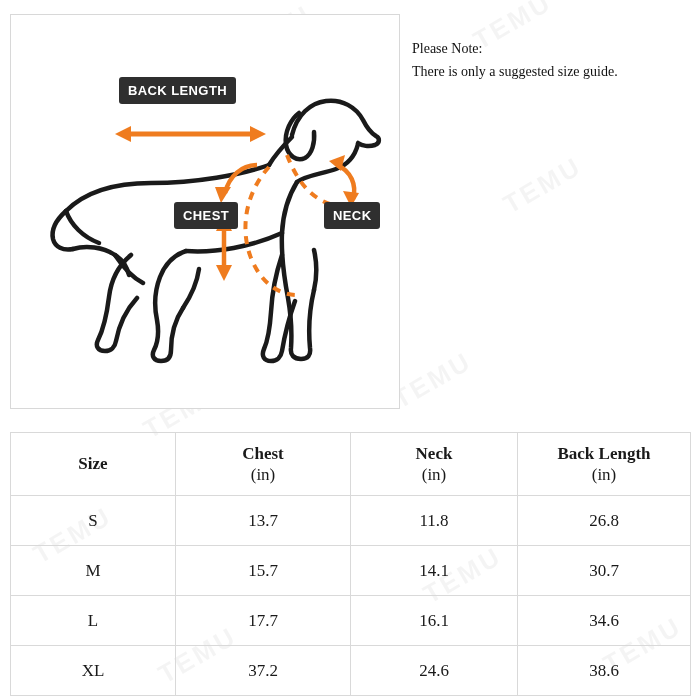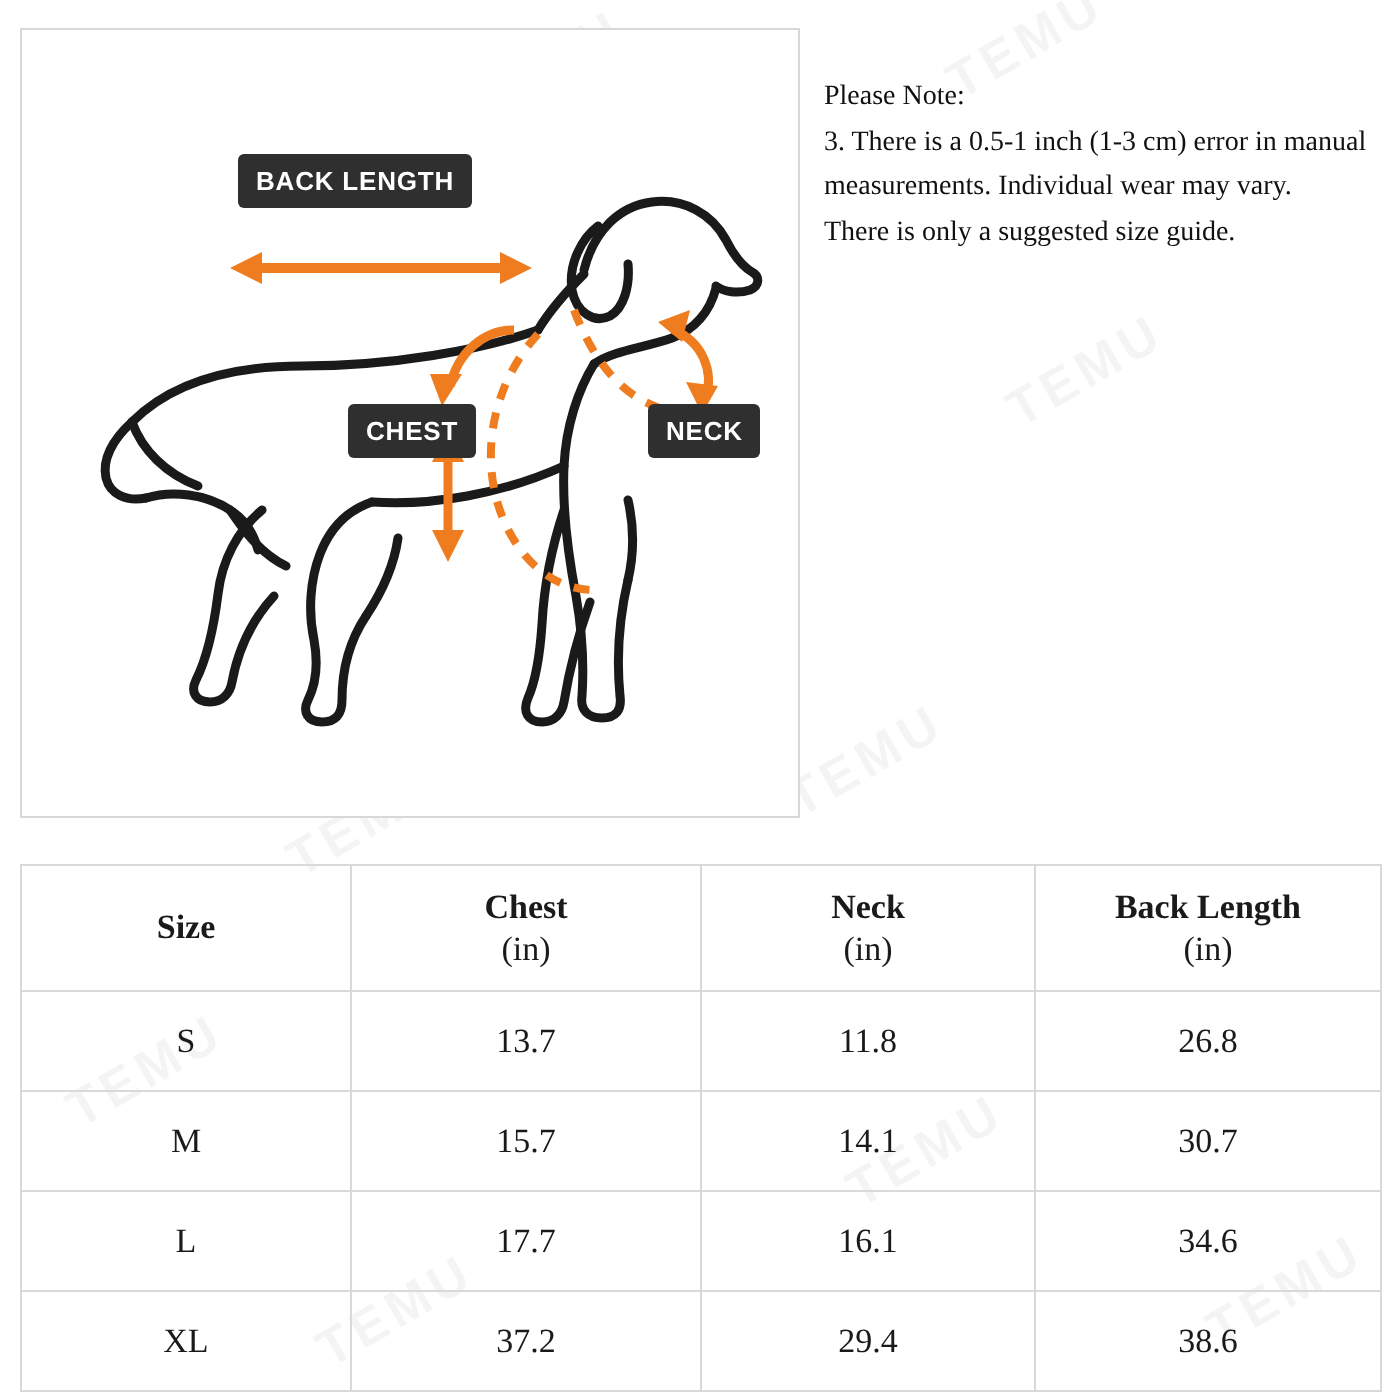--- a/index.html
+++ b/index.html
@@ -205,21 +205,20 @@
         </g>
       </svg>
 
       <div class="tag tag-back">BACK LENGTH</div>
       <div class="tag tag-chest">CHEST</div>
       <div class="tag tag-neck">NECK</div>
     </div>
 
     <div class="note">
       <div class="line">Please Note:</div>
-      <div class="line">3. There is a 0.5-1 inch (1-3 cm) error in manual measurements. Individual wear may vary.</div>
       <div class="line">There is only a suggested size guide.</div>
     </div>
   </div>
 
   <div class="table-wrap">
     <table class="size-table">
       <colgroup>
         <col class="c0">
           <col class="c1">
           <col class="c2">
@@ -259,20 +258,20 @@
         </tr>
         <tr>
           <td>L</td>
           <td>17.7</td>
           <td>16.1</td>
           <td>34.6</td>
         </tr>
         <tr>
           <td>XL</td>
           <td>37.2</td>
-          <td>29.4</td>
+          <td>24.6</td>
           <td>38.6</td>
         </tr>
       </tbody>
     </table>
   </div>
 
 </div>
 
 </body></html>

